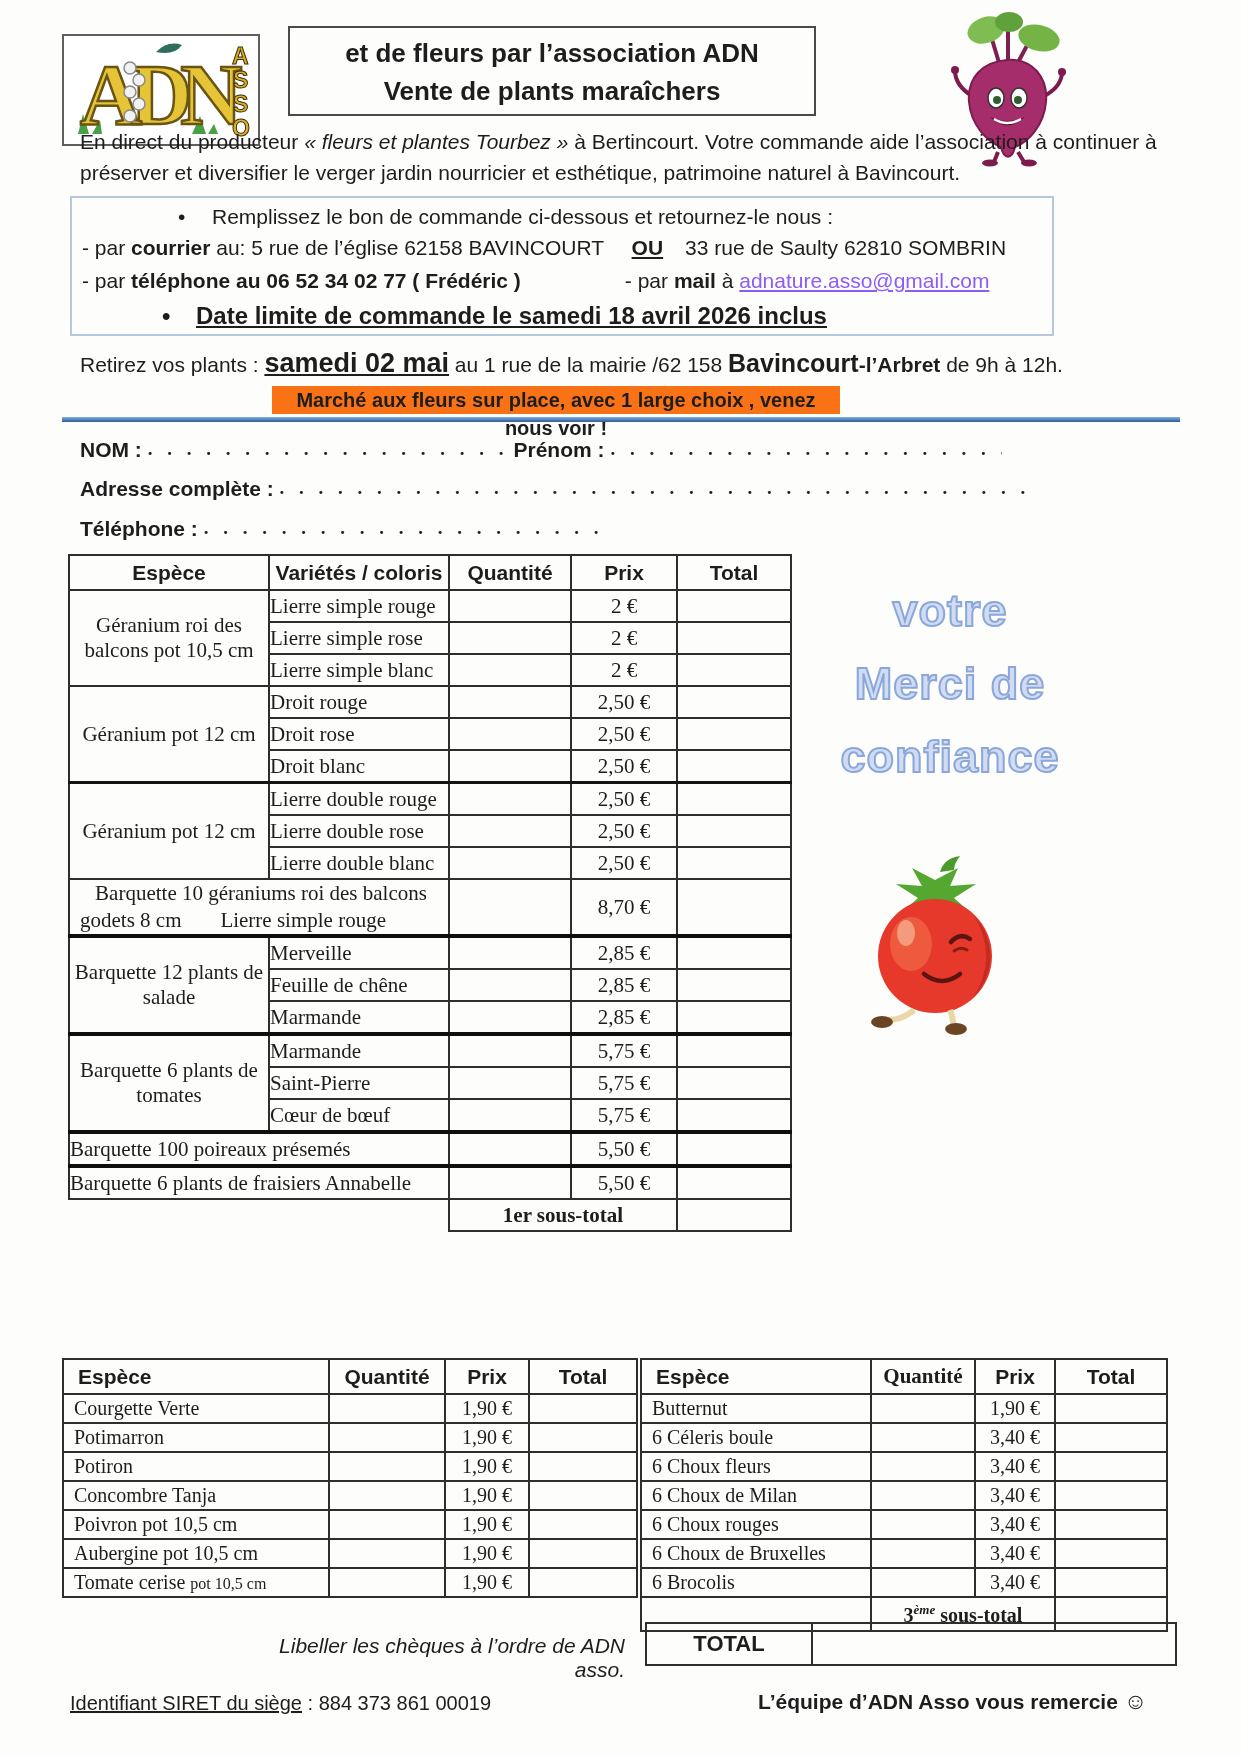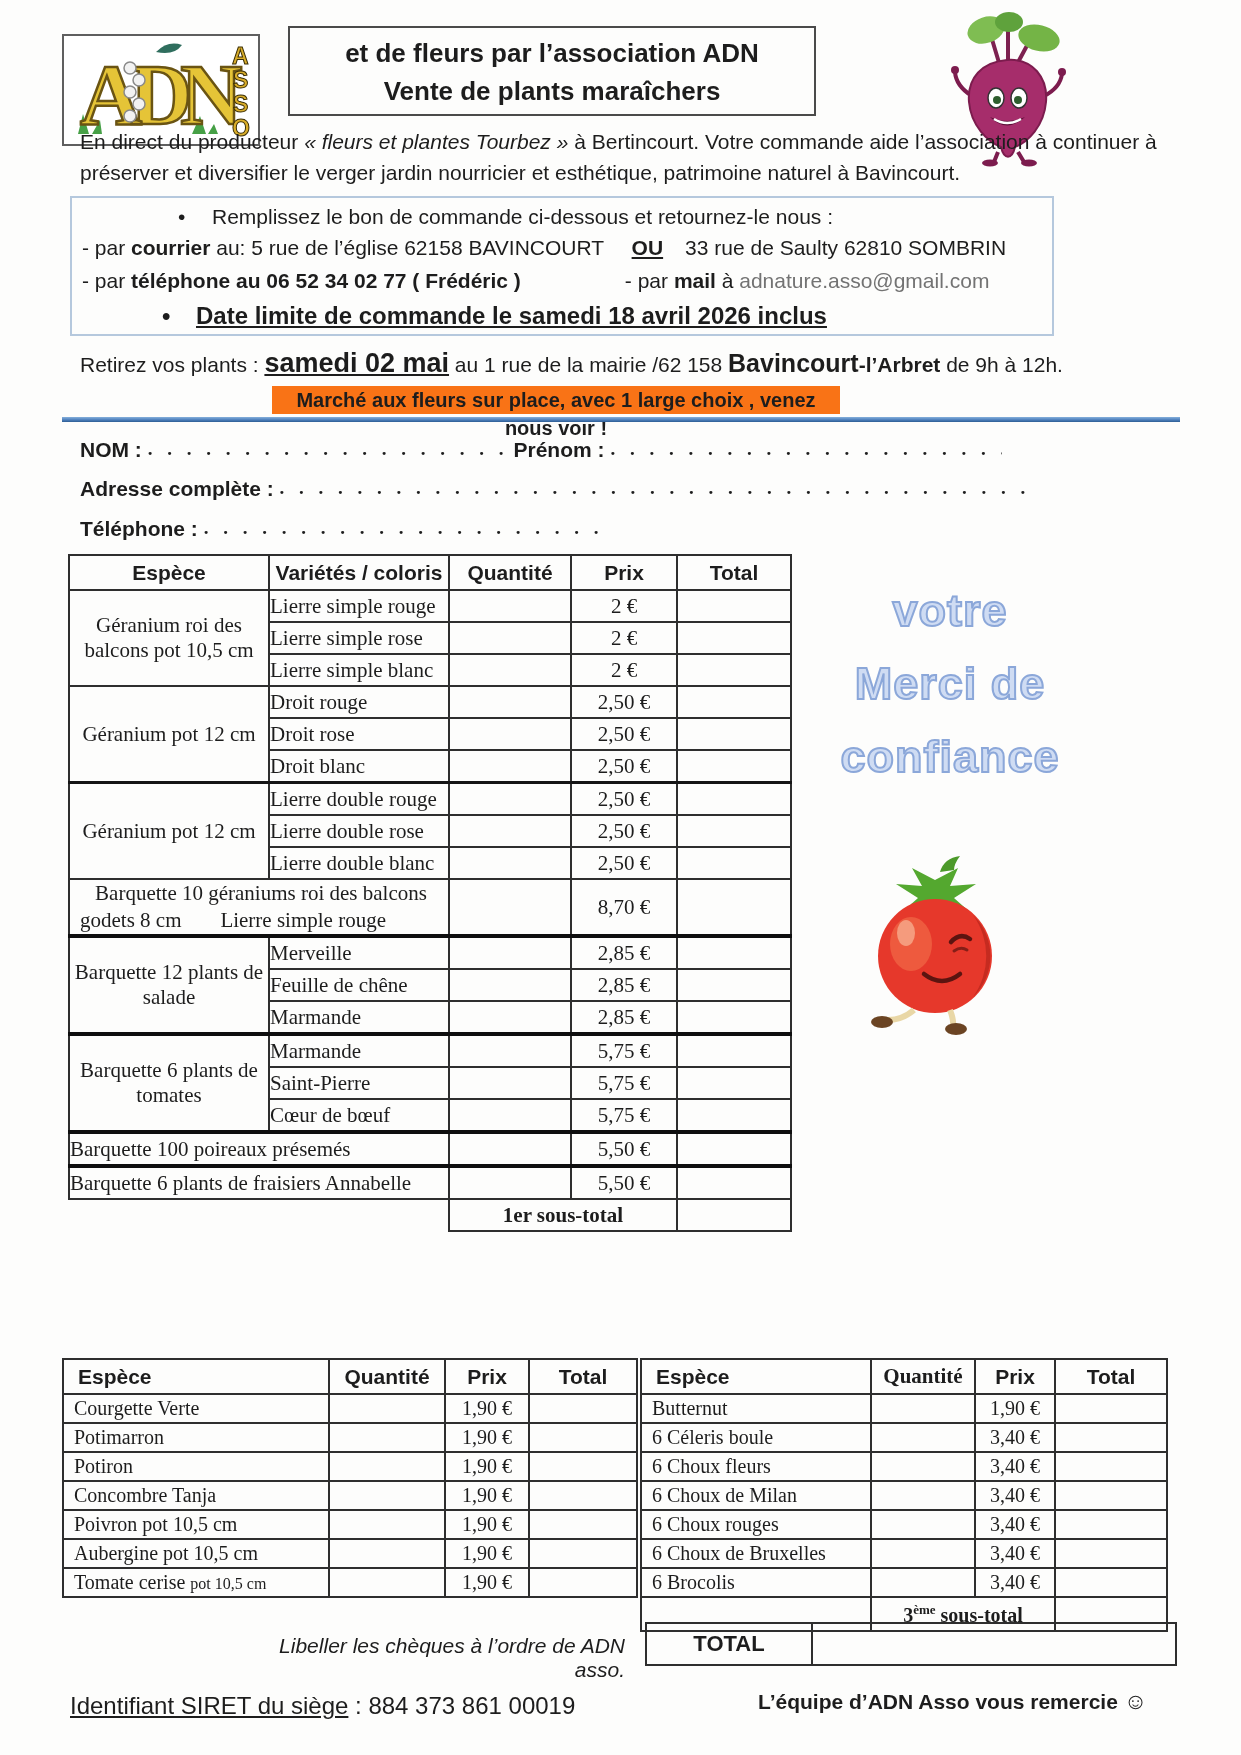--- a/index.html
+++ b/index.html
@@ -20,21 +20,21 @@
   
   .info-box{position:absolute;left:70px;top:196px;width:984px;height:140px;
             border:2px solid #b5c8dd;box-sizing:border-box;padding:7px 10px 0 10px;}
   .ib-l1{font-size:21px;margin-left:96px;}
   .bullet{display:inline-block;width:34px;}
   .ib-l2{font-size:21px;margin-top:7px;}
   .ib-l3{font-size:21px;margin-top:9px;}
   .gap{display:inline-block;width:104px;}
   .sgap{display:inline-block;width:22px;}
   .ou{font-weight:bold;text-decoration:underline;}
-  .link{color:#737373;cursor:pointer;}
+  .link{color:#8b5cf6;text-decoration:underline;cursor:pointer;}
   .ib-l4{margin-top:9px;margin-left:80px;font-size:24px;font-weight:bold;}
   .ul{text-decoration:underline;}
 
   
   .pickup{position:absolute;left:80px;top:348px;font-size:21px;white-space:nowrap;}
   .pickup .date{font-size:27px;font-weight:bold;text-decoration:underline;}
   .pickup .place{font-size:25px;font-weight:bold;}
   .pickup .place2{font-size:21px;font-weight:bold;}
   .banner{position:absolute;left:272px;top:386px;width:568px;height:28px;background:#f97316;
           text-align:center;font-weight:bold;font-size:20px;line-height:28px;}
@@ -71,30 +71,30 @@
   .bt th{border:2px solid #2e2e2e;font-size:21px;height:33px;padding:0;text-align:center;}
   .bt th.esp{text-align:left;padding-left:14px;}
   .bt td{border:2px solid #2e2e2e;height:27px;padding:0;
          font-family:"Liberation Serif",serif;font-size:20px;}
   .bt .nm{padding-left:10px;}
   .bt-left{position:absolute;left:62px;top:1358px;}
   .bt-right{position:absolute;left:640px;top:1358px;}
   .qserif{font-family:"Liberation Serif",serif;font-size:20px;}
   .smalltxt{font-size:16px;}
   .subrow td{height:32px;}
-  sup{font-size:13px;}
+  sup{font-size:13px;font-style:italic;}
 
   
   .cheque{position:absolute;left:225px;top:1634px;width:400px;text-align:right;
           font-style:italic;font-size:21px;}
   .total-box{position:absolute;left:645px;top:1622px;}
   .total-box td{border:2px solid #2e2e2e;height:38px;}
   .tb-label{width:162px;text-align:center;font-weight:bold;font-size:22px;}
   .tb-value{width:360px;}
-  .siret{position:absolute;left:70px;top:1692px;font-size:24px;}
+  .siret{position:absolute;left:70px;top:1692px;font-size:20px;}
   .thanks{position:absolute;left:758px;top:1688px;font-size:21px;font-weight:bold;}
   .smiley{font-weight:normal;font-size:23px;}
 
   
   .watermark{position:absolute;left:830px;top:574px;width:240px;text-align:center;
              font-weight:bold;font-size:45px;line-height:73px;letter-spacing:1px;
              color:#cfdcf3;-webkit-text-stroke:2px #8ba7d9;white-space:nowrap;}
   .tomato{position:absolute;left:858px;top:850px;}
 </style>
 </head>

